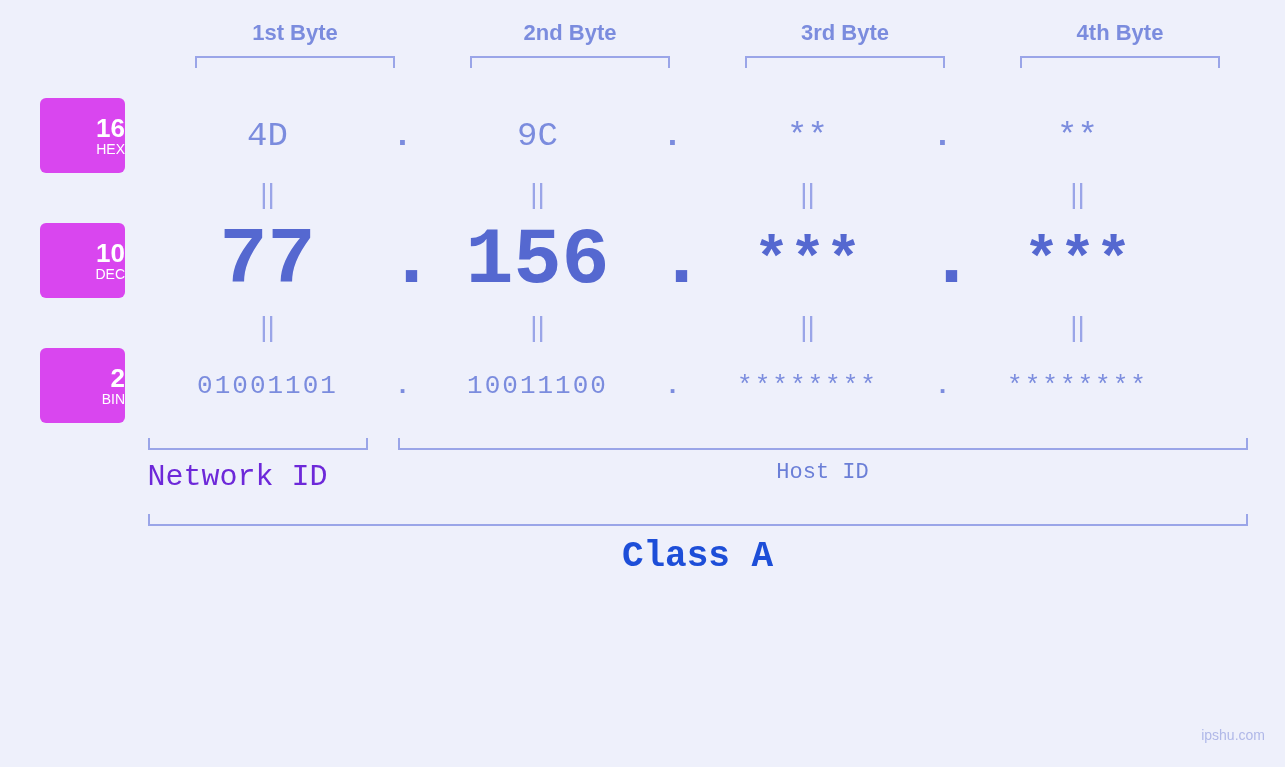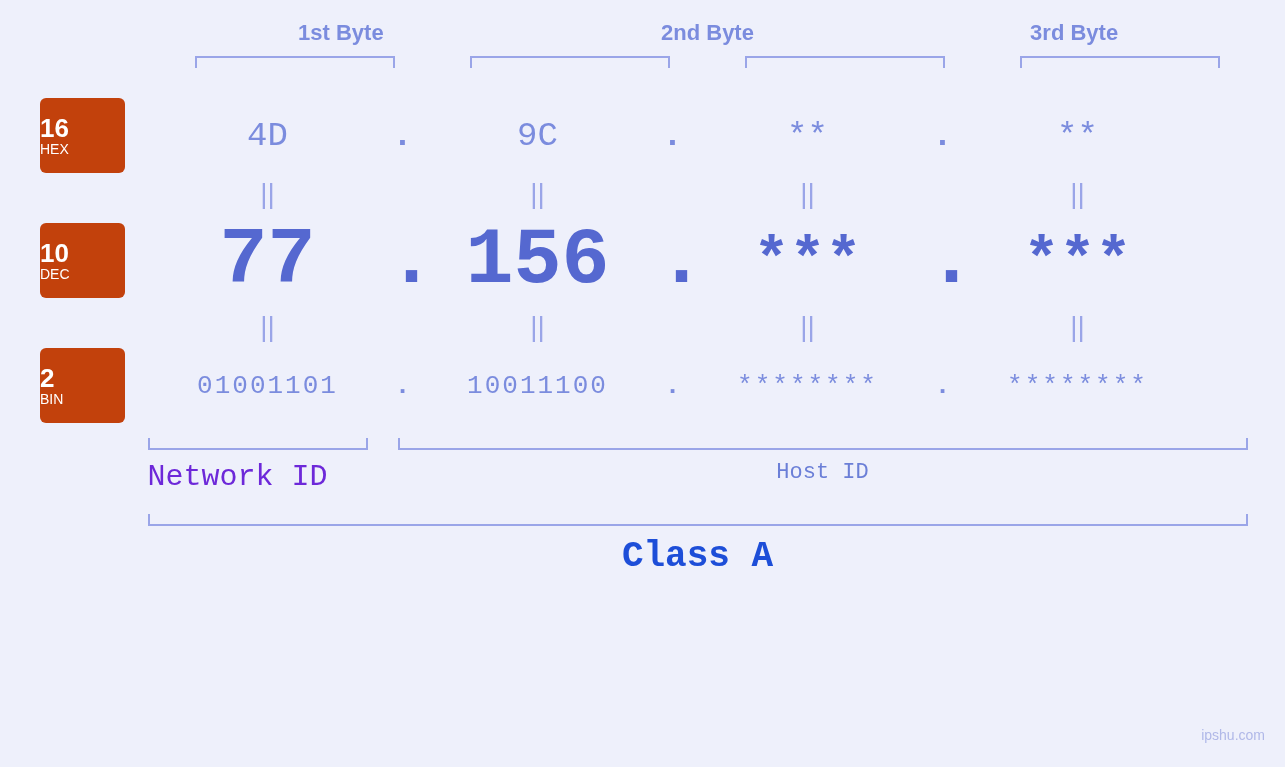--- a/index.html
+++ b/index.html
@@ -54,25 +54,25 @@
       height: 12px;
       border-top: 2px solid #9aa5e8;
       border-left: 2px solid #9aa5e8;
       border-right: 2px solid #9aa5e8;
     }
 
     
     .base-label {
       width: 85px;
       height: 75px;
-      background-color: #c2410c;
+      background-color: #d946ef;
       border-radius: 6px;
       display: flex;
       flex-direction: column;
-      align-items: flex-start;
+      align-items: flex-end;
       justify-content: center;
       color: white;
       font-family: Arial, sans-serif;
     }
 
     .base-number {
       font-size: 26px;
       font-weight: bold;
       line-height: 1;
     }
@@ -266,20 +266,21 @@
   </style>
 </head>
 <body>
 
 <div class="main-container">
 
   <div class="byte-headers">
     <div class="byte-label">1st Byte</div>
     <div class="byte-label">2nd Byte</div>
     <div class="byte-label">3rd Byte</div>
+    <div class="byte-label">4th Byte</div>
   </div>
 
   <div class="bracket-row">
     <div class="bracket"></div>
     <div class="bracket"></div>
     <div class="bracket"></div>
     <div class="bracket"></div>
   </div>
 
   <div class="data-row">

